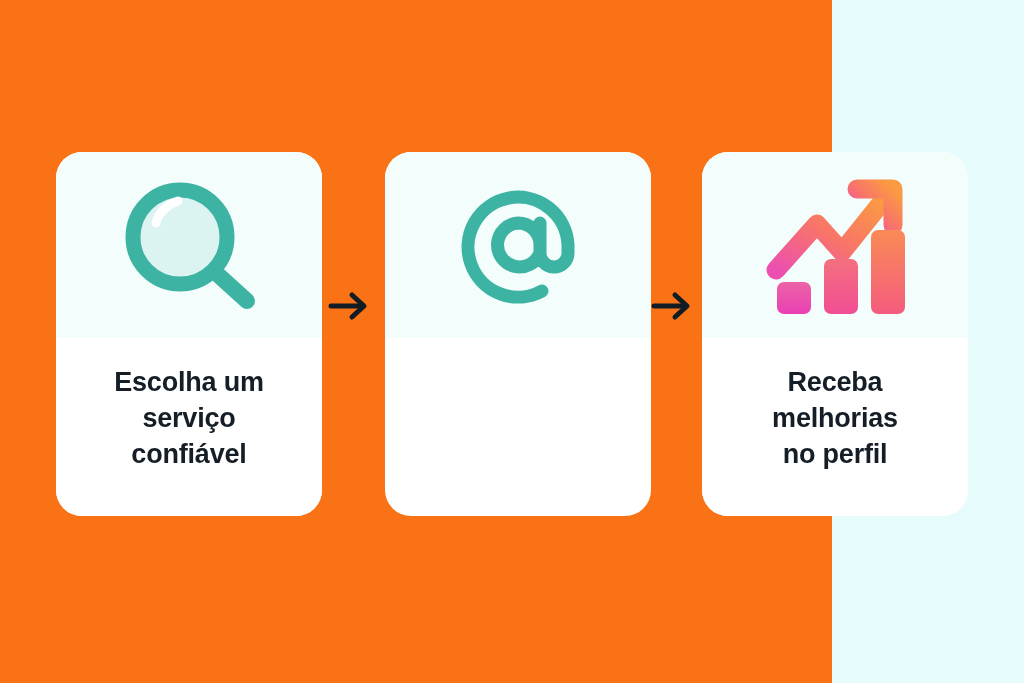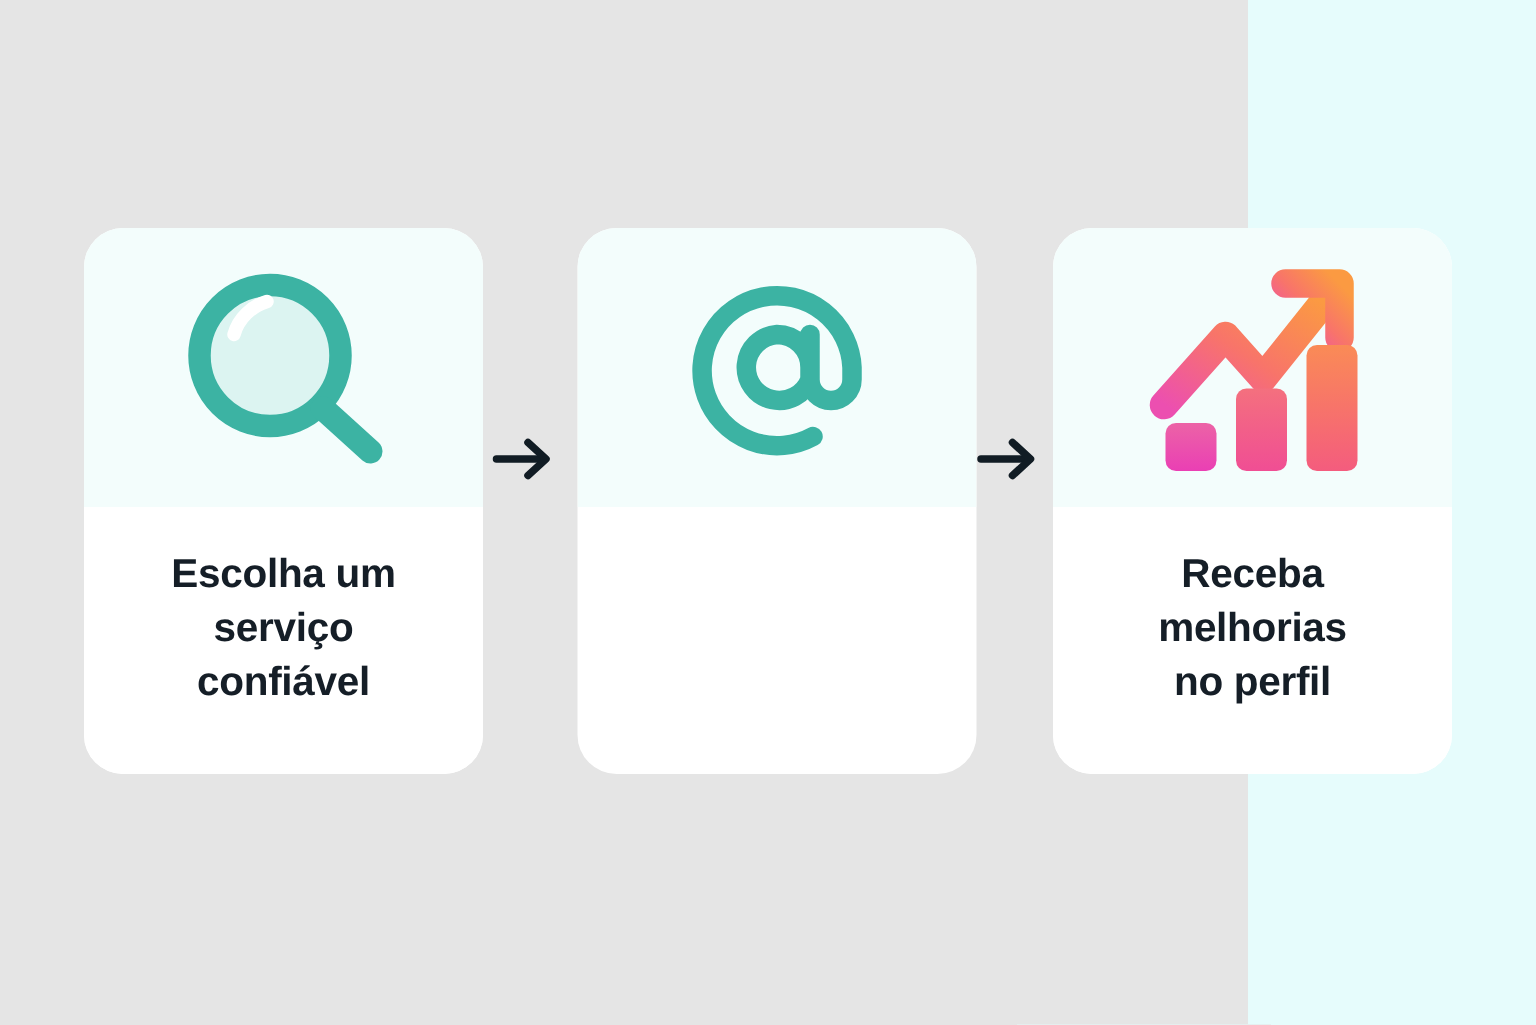--- a/index.html
+++ b/index.html
@@ -12,21 +12,21 @@
     height: 683px;
     background: #E6FCFC;
     font-family: "Liberation Sans", sans-serif;
     overflow: hidden;
   }
 
   #stage {
     position: relative;
     width: 832px;
     height: 683px;
-    background: #e5e5e5;
+    background: #f97316;
   }
 
   
   .card {
     position: absolute;
     width: 266px;
     height: 364px;
     border-radius: 26px;
     overflow: hidden;
     background: #FFFFFF;

